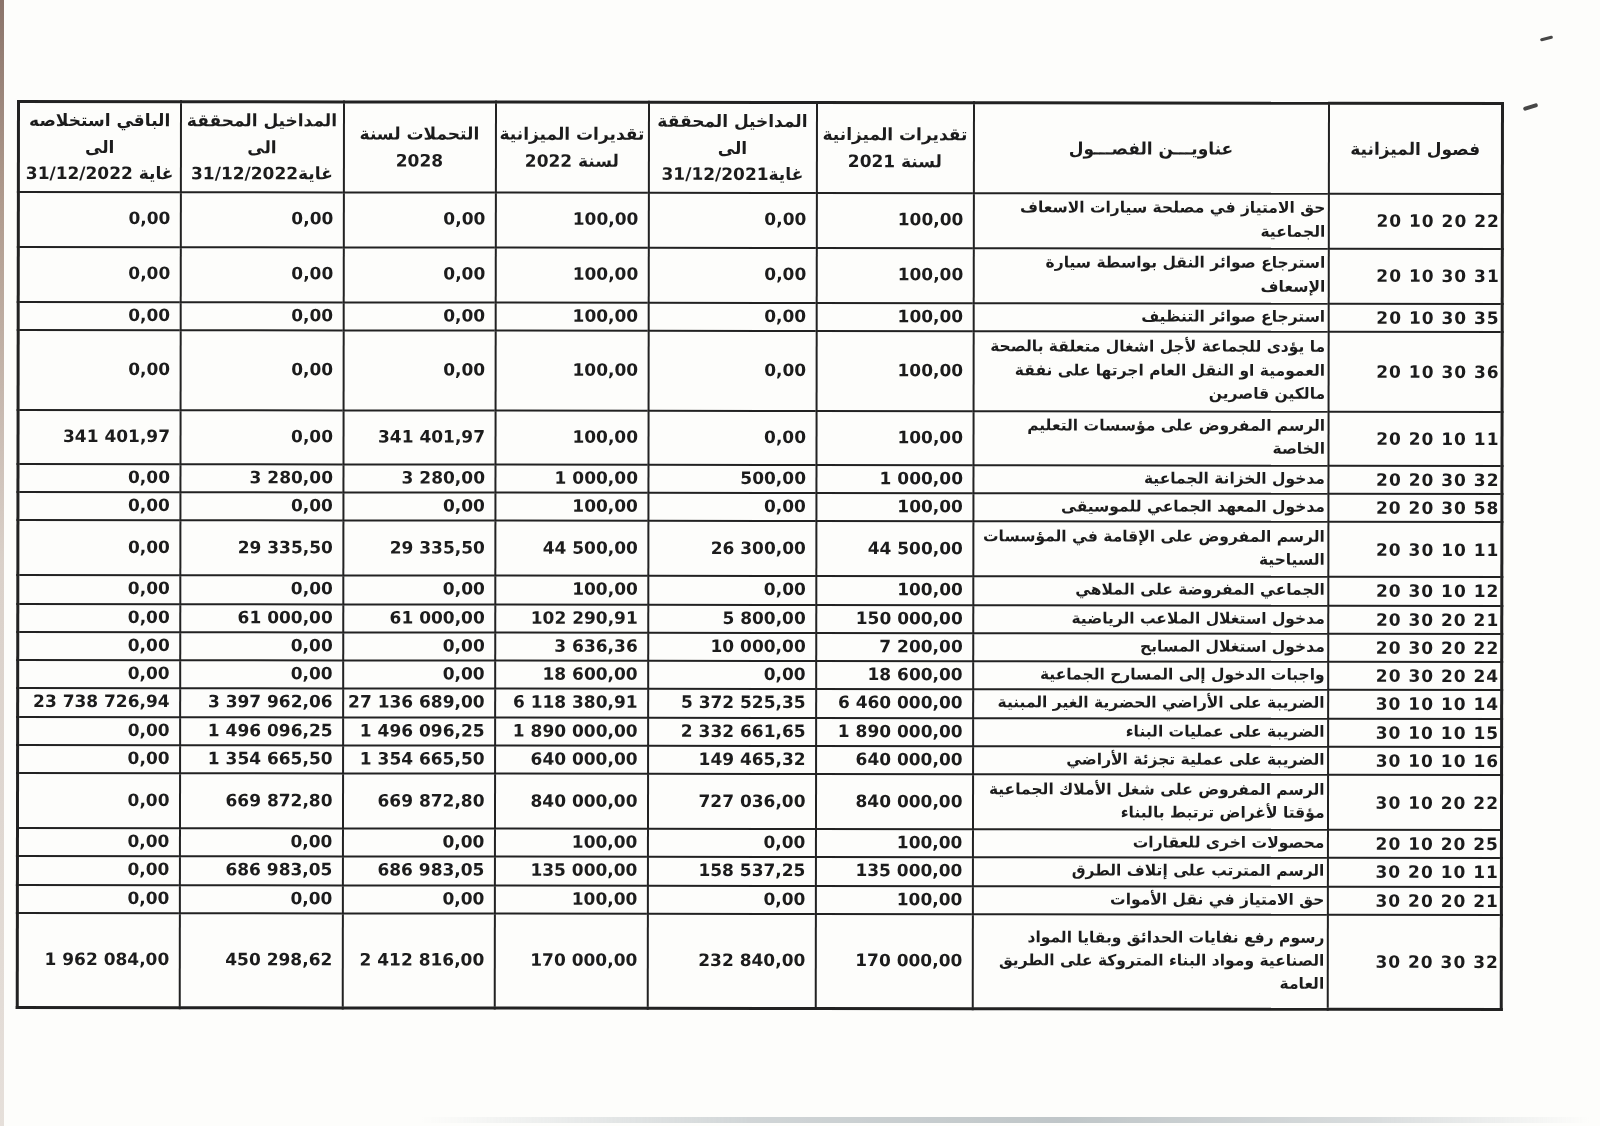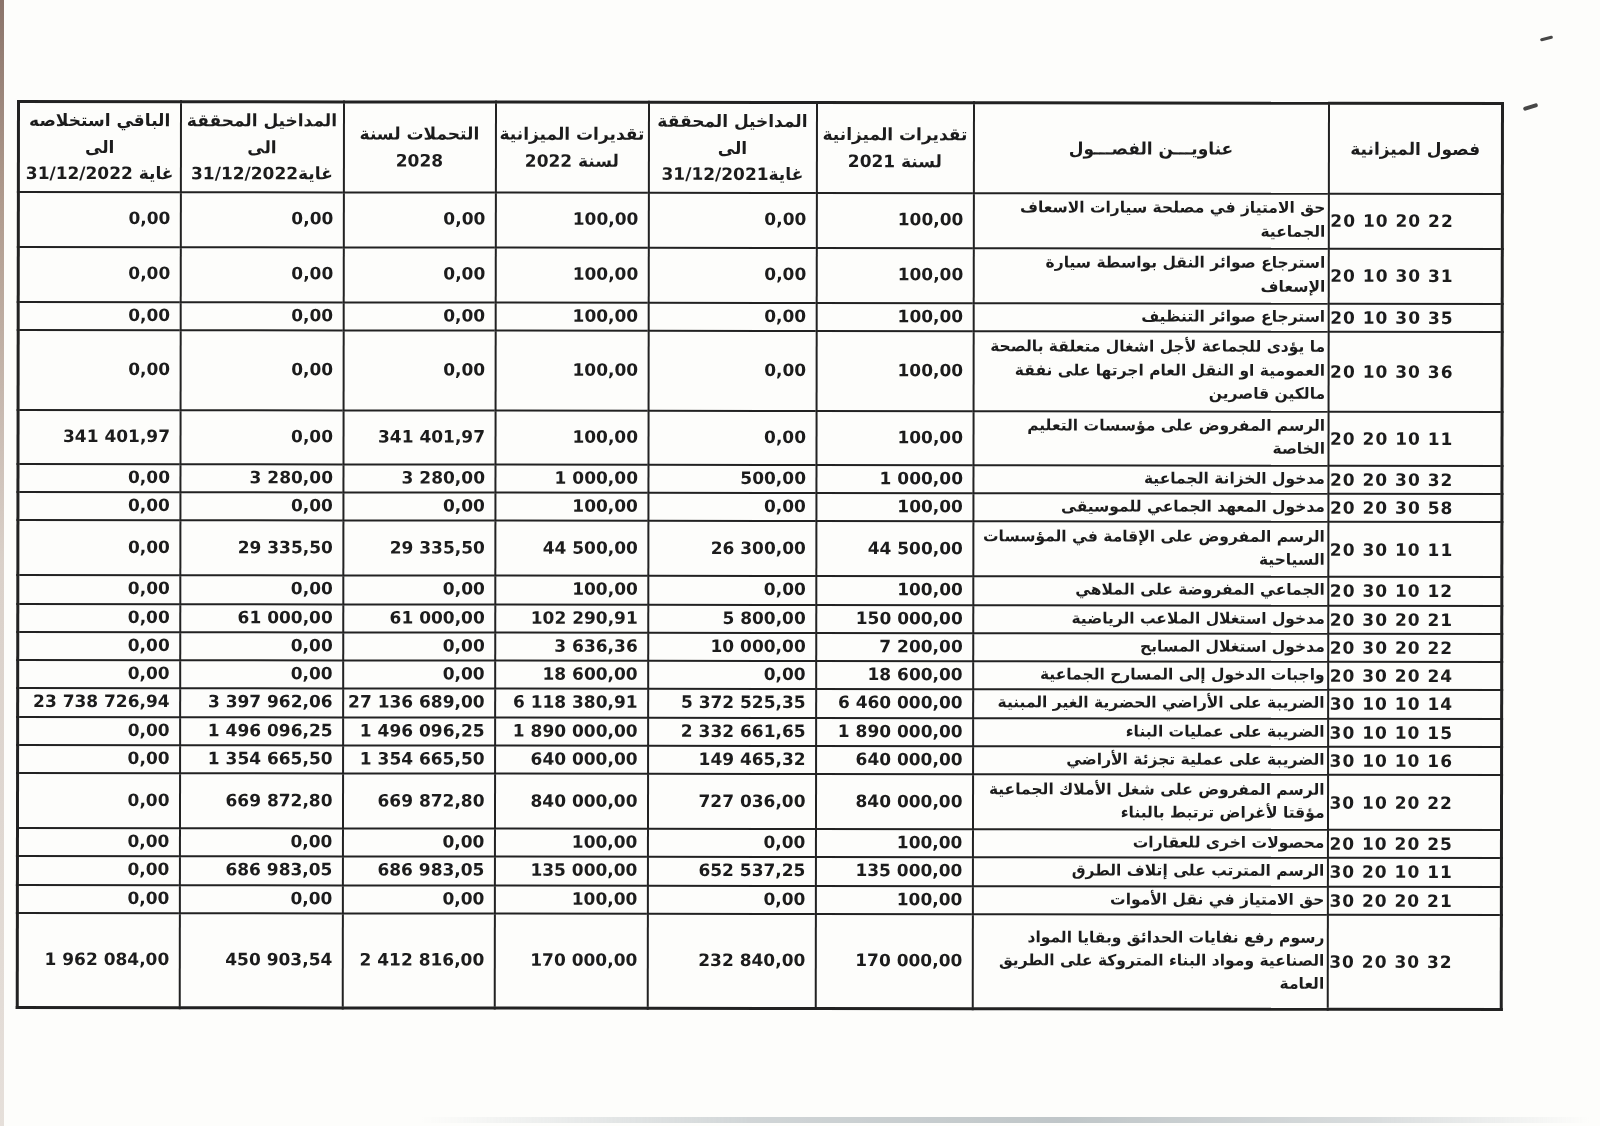--- a/index.html
+++ b/index.html
@@ -37,21 +37,21 @@
     color:#1c1c1c;
   }
   th,td{border:2px solid #222222;overflow:hidden;}
   table{border:3px solid #222222;}
   thead tr{height:90px;}
   th{
     font-size:17px;font-weight:bold;text-align:center;vertical-align:middle;
     white-space:pre-line;line-height:1.55;padding:2px 2px;
   }
   td{font-weight:bold;vertical-align:middle;}
-  .c-code{text-align:left;}
+  .c-code{text-align:right;}
   .code{font-size:17px;letter-spacing:1px;}
   .c-title{
     font-size:15.5px;text-align:right;line-height:1.5;
     padding:1px 2px 2px 8px;
   }
   .c-num{
     font-size:17px;text-align:right;direction:ltr;
     padding:0 9px 2px 4px;white-space:nowrap;
   }
   
@@ -270,21 +270,21 @@
     <td class="c-num">0,00</td>
     <td class="c-num">100,00</td>
     <td class="c-num">0,00</td>
     <td class="c-num">0,00</td>
     <td class="c-num">0,00</td>
   </tr>
           <tr class="r18">
     <td class="c-code"><span class="code" dir="ltr">30 20 10 11</span></td>
     <td class="c-title">الرسم المترتب على إتلاف الطرق</td>
     <td class="c-num">135 000,00</td>
-    <td class="c-num">652 537,25</td>
+    <td class="c-num">158 537,25</td>
     <td class="c-num">135 000,00</td>
     <td class="c-num">686 983,05</td>
     <td class="c-num">686 983,05</td>
     <td class="c-num">0,00</td>
   </tr>
           <tr class="r19">
     <td class="c-code"><span class="code" dir="ltr">30 20 20 21</span></td>
     <td class="c-title">حق الامتياز في نقل الأموات</td>
     <td class="c-num">100,00</td>
     <td class="c-num">0,00</td>
@@ -293,19 +293,19 @@
     <td class="c-num">0,00</td>
     <td class="c-num">0,00</td>
   </tr>
           <tr class="r20">
     <td class="c-code"><span class="code" dir="ltr">30 20 30 32</span></td>
     <td class="c-title">رسوم رفع نفايات الحدائق وبقايا المواد الصناعية ومواد البناء المتروكة على الطريق العامة</td>
     <td class="c-num">170 000,00</td>
     <td class="c-num">232 840,00</td>
     <td class="c-num">170 000,00</td>
     <td class="c-num">2 412 816,00</td>
-    <td class="c-num">450 903,54</td>
+    <td class="c-num">450 298,62</td>
     <td class="c-num">1 962 084,00</td>
   </tr>
         </tbody>
     </table>
   </div>
 </div>
 
 </body></html>

